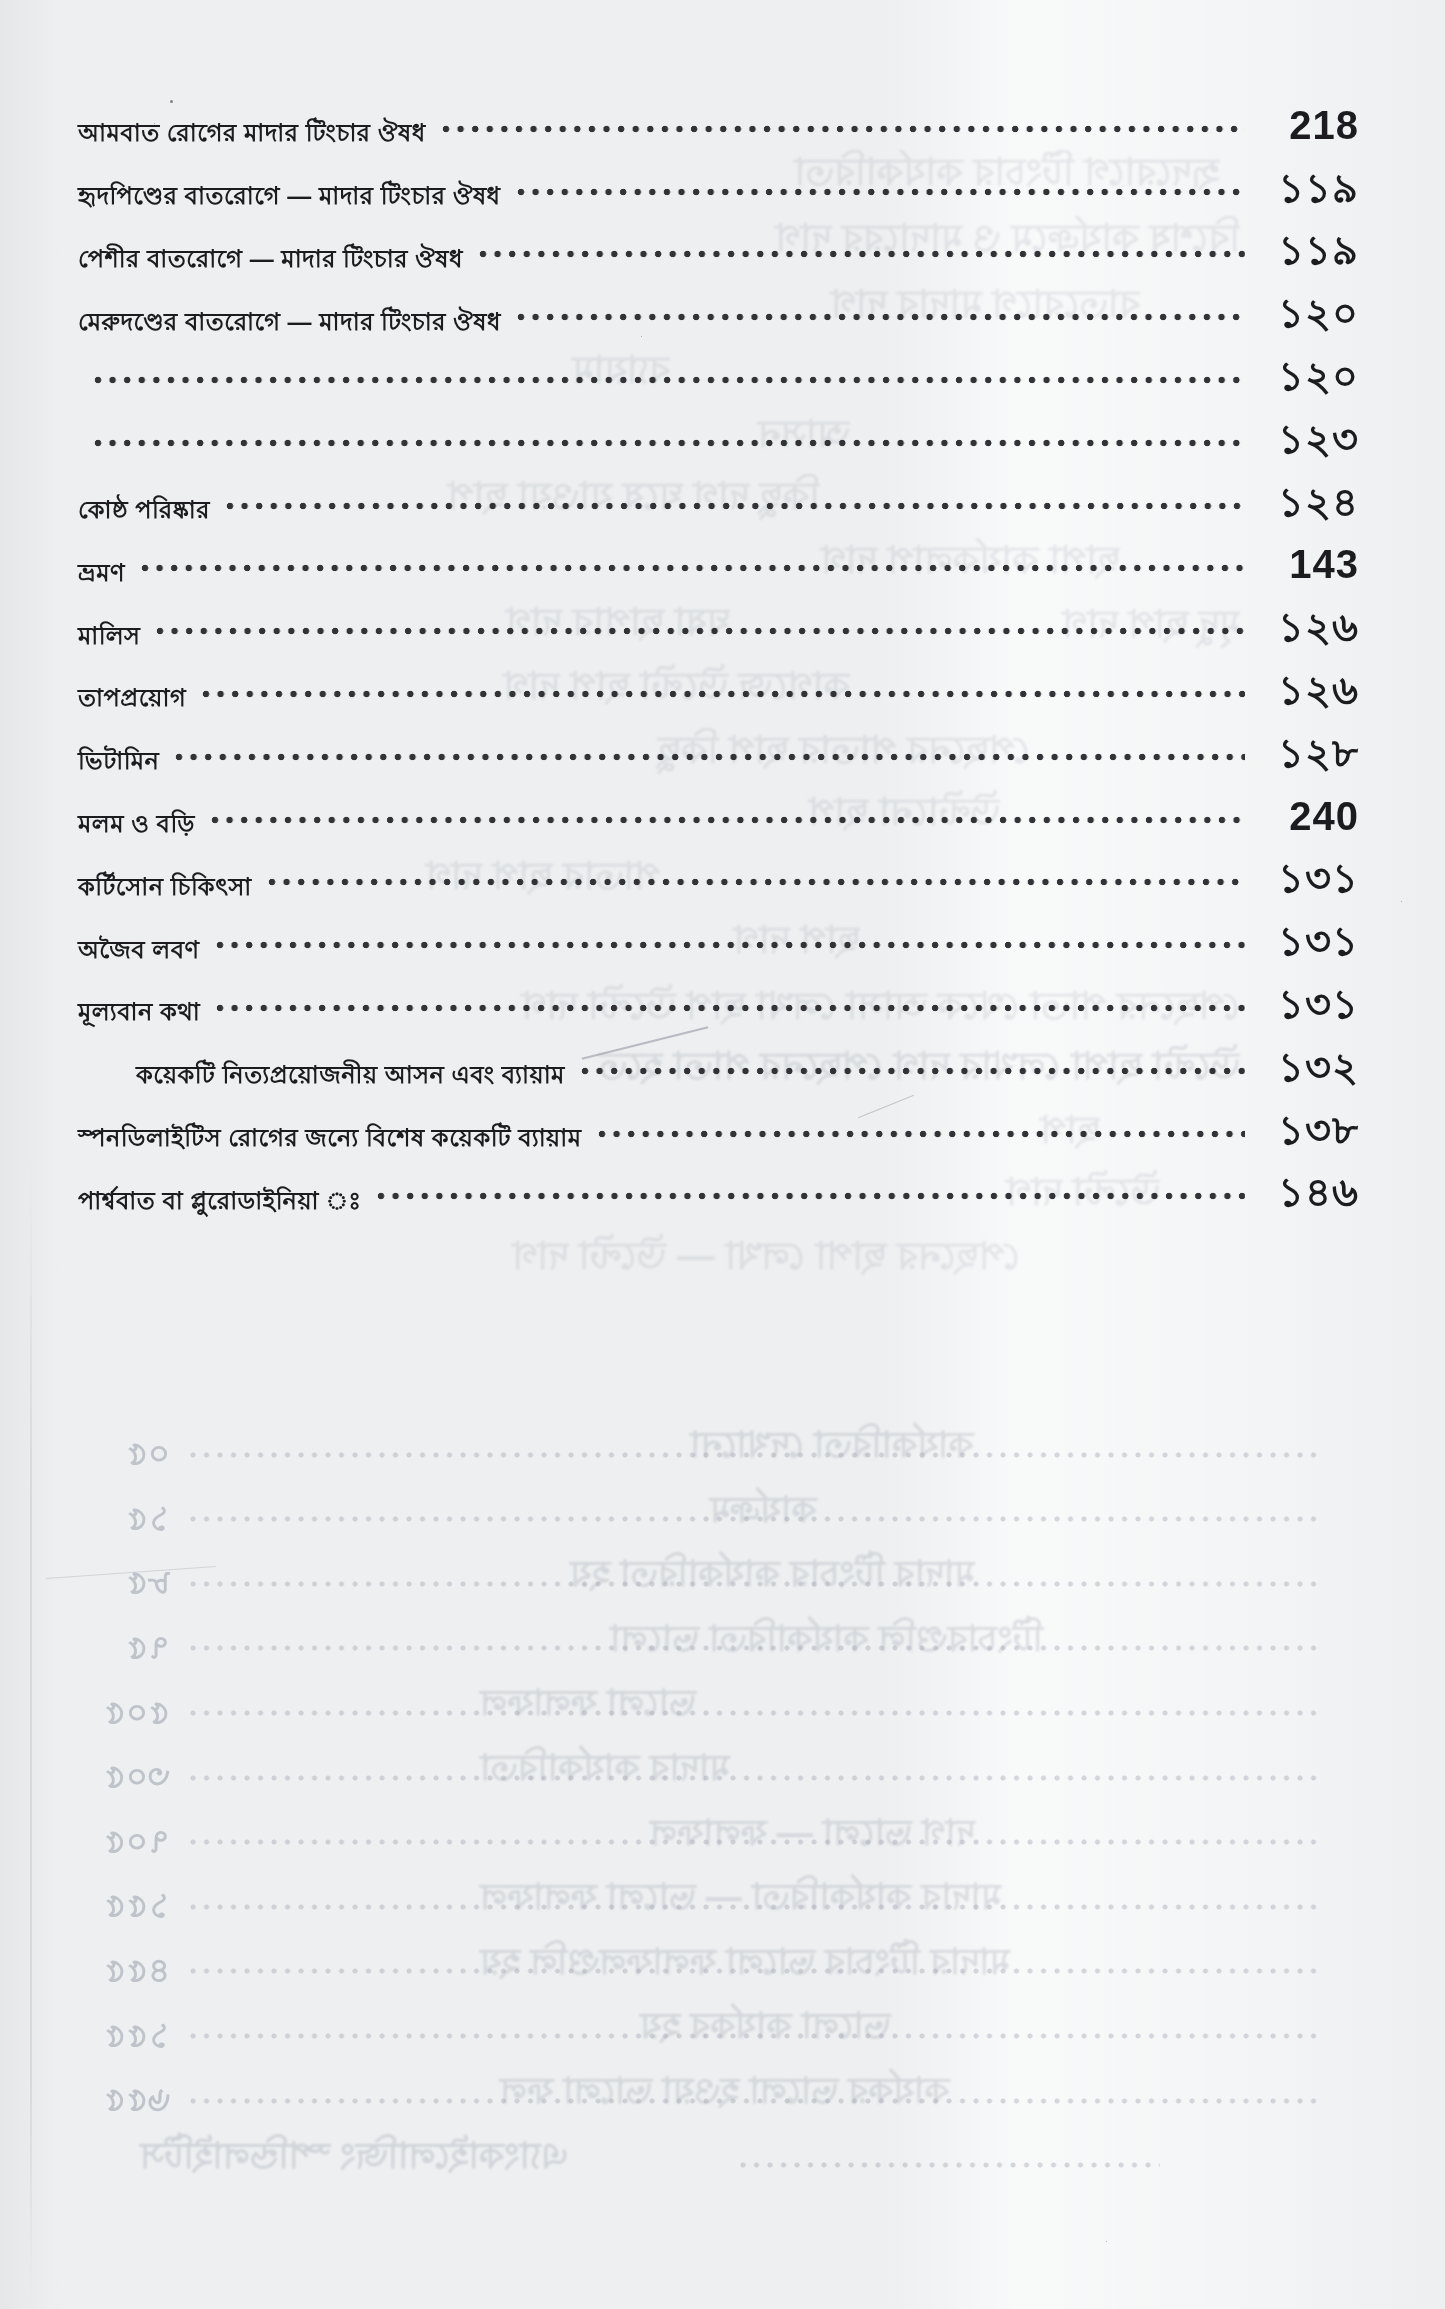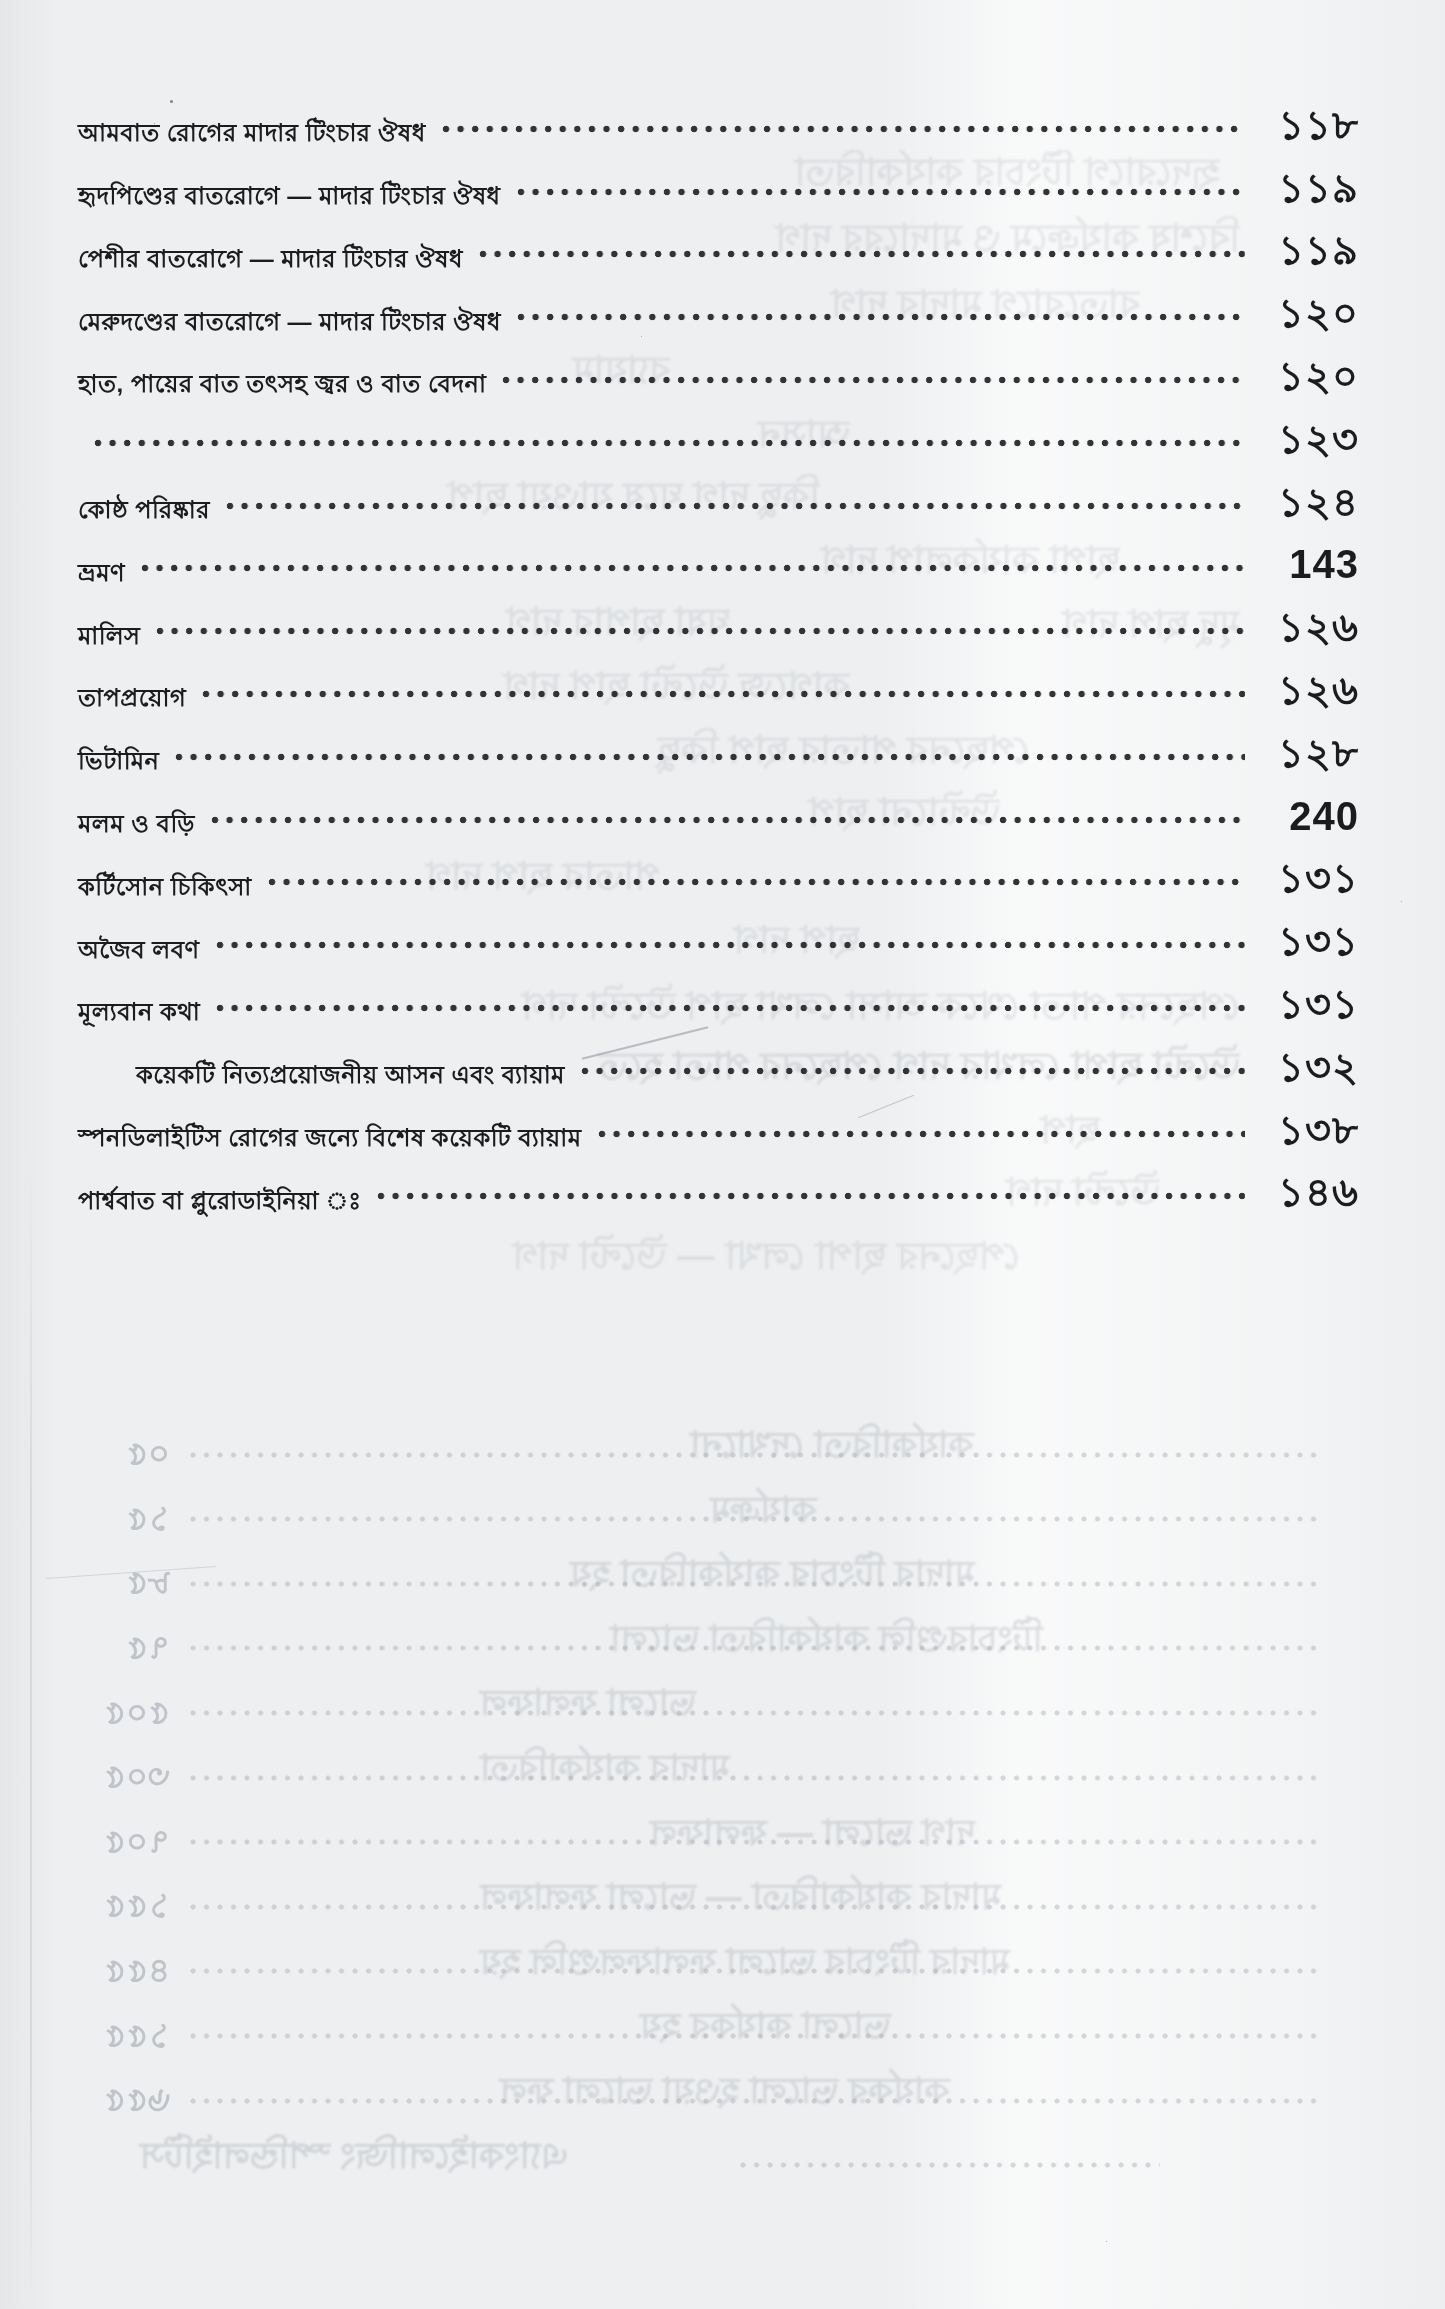--- a/index.html
+++ b/index.html
@@ -84,39 +84,38 @@
   <span class="gfrag" style="top:1044px;left:440px;width:800px;opacity:.26">উল্টো ছাপা লেখার দাগ পেছনের পাতা হতে</span>
   <span class="gfrag" style="top:1108px;left:960px;width:140px">ছাপ</span>
   <span class="gfrag" style="top:1170px;left:920px;width:240px">উল্টো দাগ</span>
   <span class="gfrag" style="top:1234px;left:500px;width:520px">পেছনের ছাপা লেখা — উল্টো দাগ</span>
 
   <div class="toc">
 
     <div class="row">
       <span class="label">আমবাত রোগের মাদার টিংচার ঔষধ</span>
       <span class="leader"></span>
-      <span class="pageno">১১৮</span>
+      <span class="pageno">218</span>
     </div>
     <div class="row">
       <span class="label">হৃদপিণ্ডের বাতরোগে — মাদার টিংচার ঔষধ</span>
       <span class="leader"></span>
       <span class="pageno">১১৯</span>
     </div>
     <div class="row">
       <span class="label">পেশীর বাতরোগে — মাদার টিংচার ঔষধ</span>
       <span class="leader"></span>
       <span class="pageno">১১৯</span>
     </div>
     <div class="row">
       <span class="label">মেরুদণ্ডের বাতরোগে — মাদার টিংচার ঔষধ</span>
       <span class="leader"></span>
       <span class="pageno">১২০</span>
     </div>
     <div class="row">
-      <span class="label">হাত, পায়ের বাত তৎসহ জ্বর ও বাত বেদনা</span>
       <span class="leader"></span>
       <span class="pageno">১২০</span>
     </div>
     <div class="row">
       <span class="leader"></span>
       <span class="pageno">১২৩</span>
     </div>
     <div class="row">
       <span class="label">কোষ্ঠ পরিষ্কার</span>
       <span class="leader"></span>

